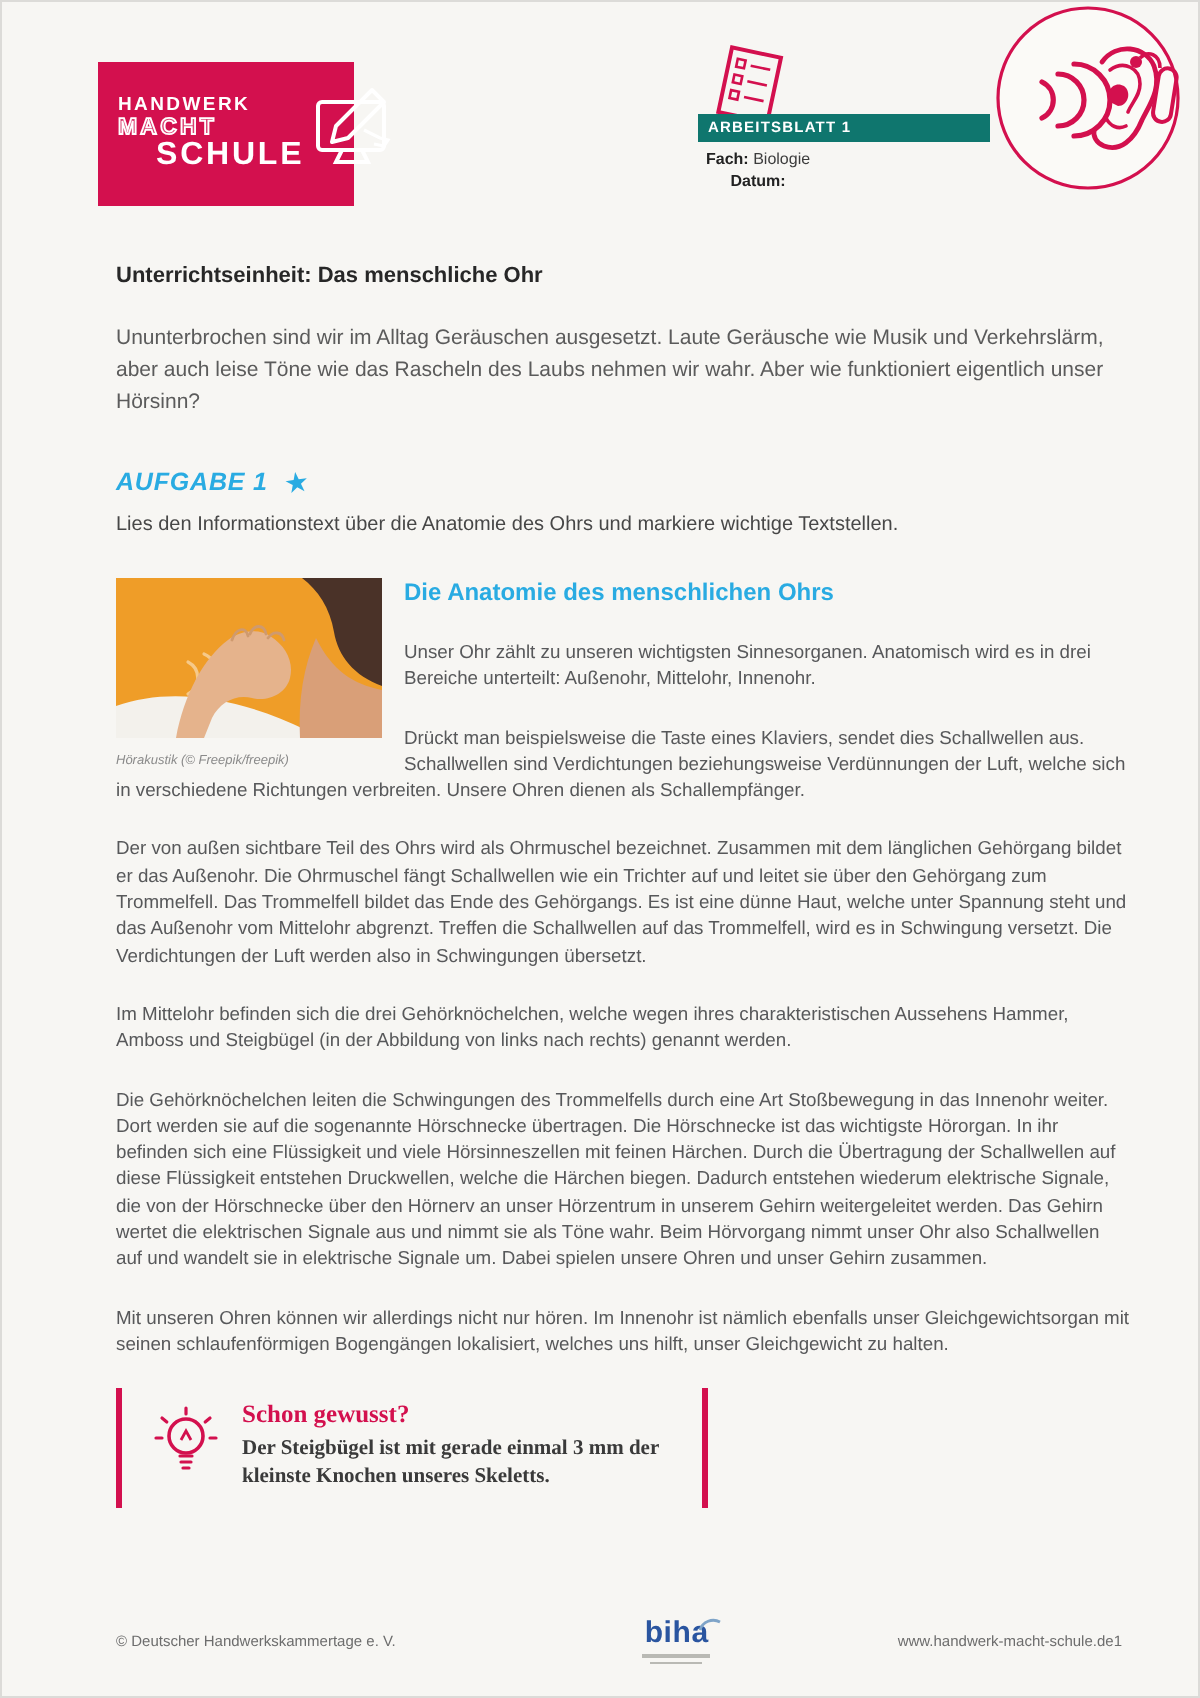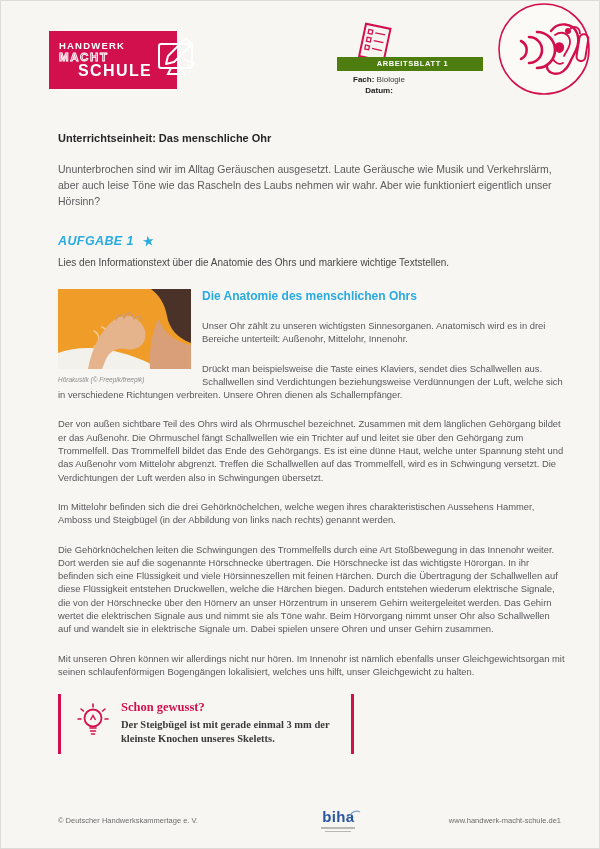--- a/index.html
+++ b/index.html
@@ -4,34 +4,34 @@
 <style>
   * { margin:0; padding:0; box-sizing:border-box; }
   html,body { width:600px; height:849px; }
   body { font-family:"Liberation Sans", sans-serif; background:#e9e8e6; }
   .page {
     position:relative; width:600px; height:849px; overflow:hidden;
     background:#f7f6f3; border:1px solid #dcdbd8;
   }
   
   .logo-box {
-    position:absolute; left:48px; top:30px; width:128px; height:58px;
+    position:absolute; left:48px; top:30px; width:128px; height:72px;
     background:#d3104e; display:flex; align-items:center; padding:6px 6px 6px 10px;
   }
   .logo-text { display:flex; flex-direction:column; line-height:1.05; }
   .logo-l1 { color:#fff; font-weight:700; font-size:9.5px; letter-spacing:1.2px; }
   .logo-l2 { color:rgba(255,255,255,0.2); -webkit-text-stroke:0.9px #fff; font-weight:800; font-size:11.5px; letter-spacing:1.6px; }
   .logo-l3 { color:#fff; font-weight:800; font-size:16px; letter-spacing:1.4px;margin-left:19px; }
   .logo-icon { margin-left:4px; flex:0 0 auto; }
 
   .sheet-icon { position:absolute; left:353px; top:20px; }
   .banner {
-    position:absolute; left:336px; top:56px; width:146px; height:14px;
-    background:#4d7c0f; color:#fff; font-size:7.5px; font-weight:700;
-    letter-spacing:0.6px; line-height:14px; padding-left:5px;text-align:center;
+    position:absolute; left:348px; top:56px; width:146px; height:14px;
+    background:#0f766e; color:#fff; font-size:7.5px; font-weight:700;
+    letter-spacing:0.6px; line-height:14px; padding-left:5px;
   }
   .meta { position:absolute; left:352px; top:73px; font-size:8px; color:#3c3c3c; line-height:11px;text-align:center; }
   .meta b { color:#222; }
   .ear-art { position:absolute; left:490px; top:0px; }
 
   
   .content { position:absolute; left:57px; top:131px; width:507px; }
   .unit { font-size:11px; font-weight:700; color:#272727; }
   .title { margin-top:7px; font-size:20px; font-weight:800; color:#29abe2; letter-spacing:0.2px; }
   .lead { margin-top:17px; font-size:10.5px; line-height:16px; color:#5b5b5b; }

